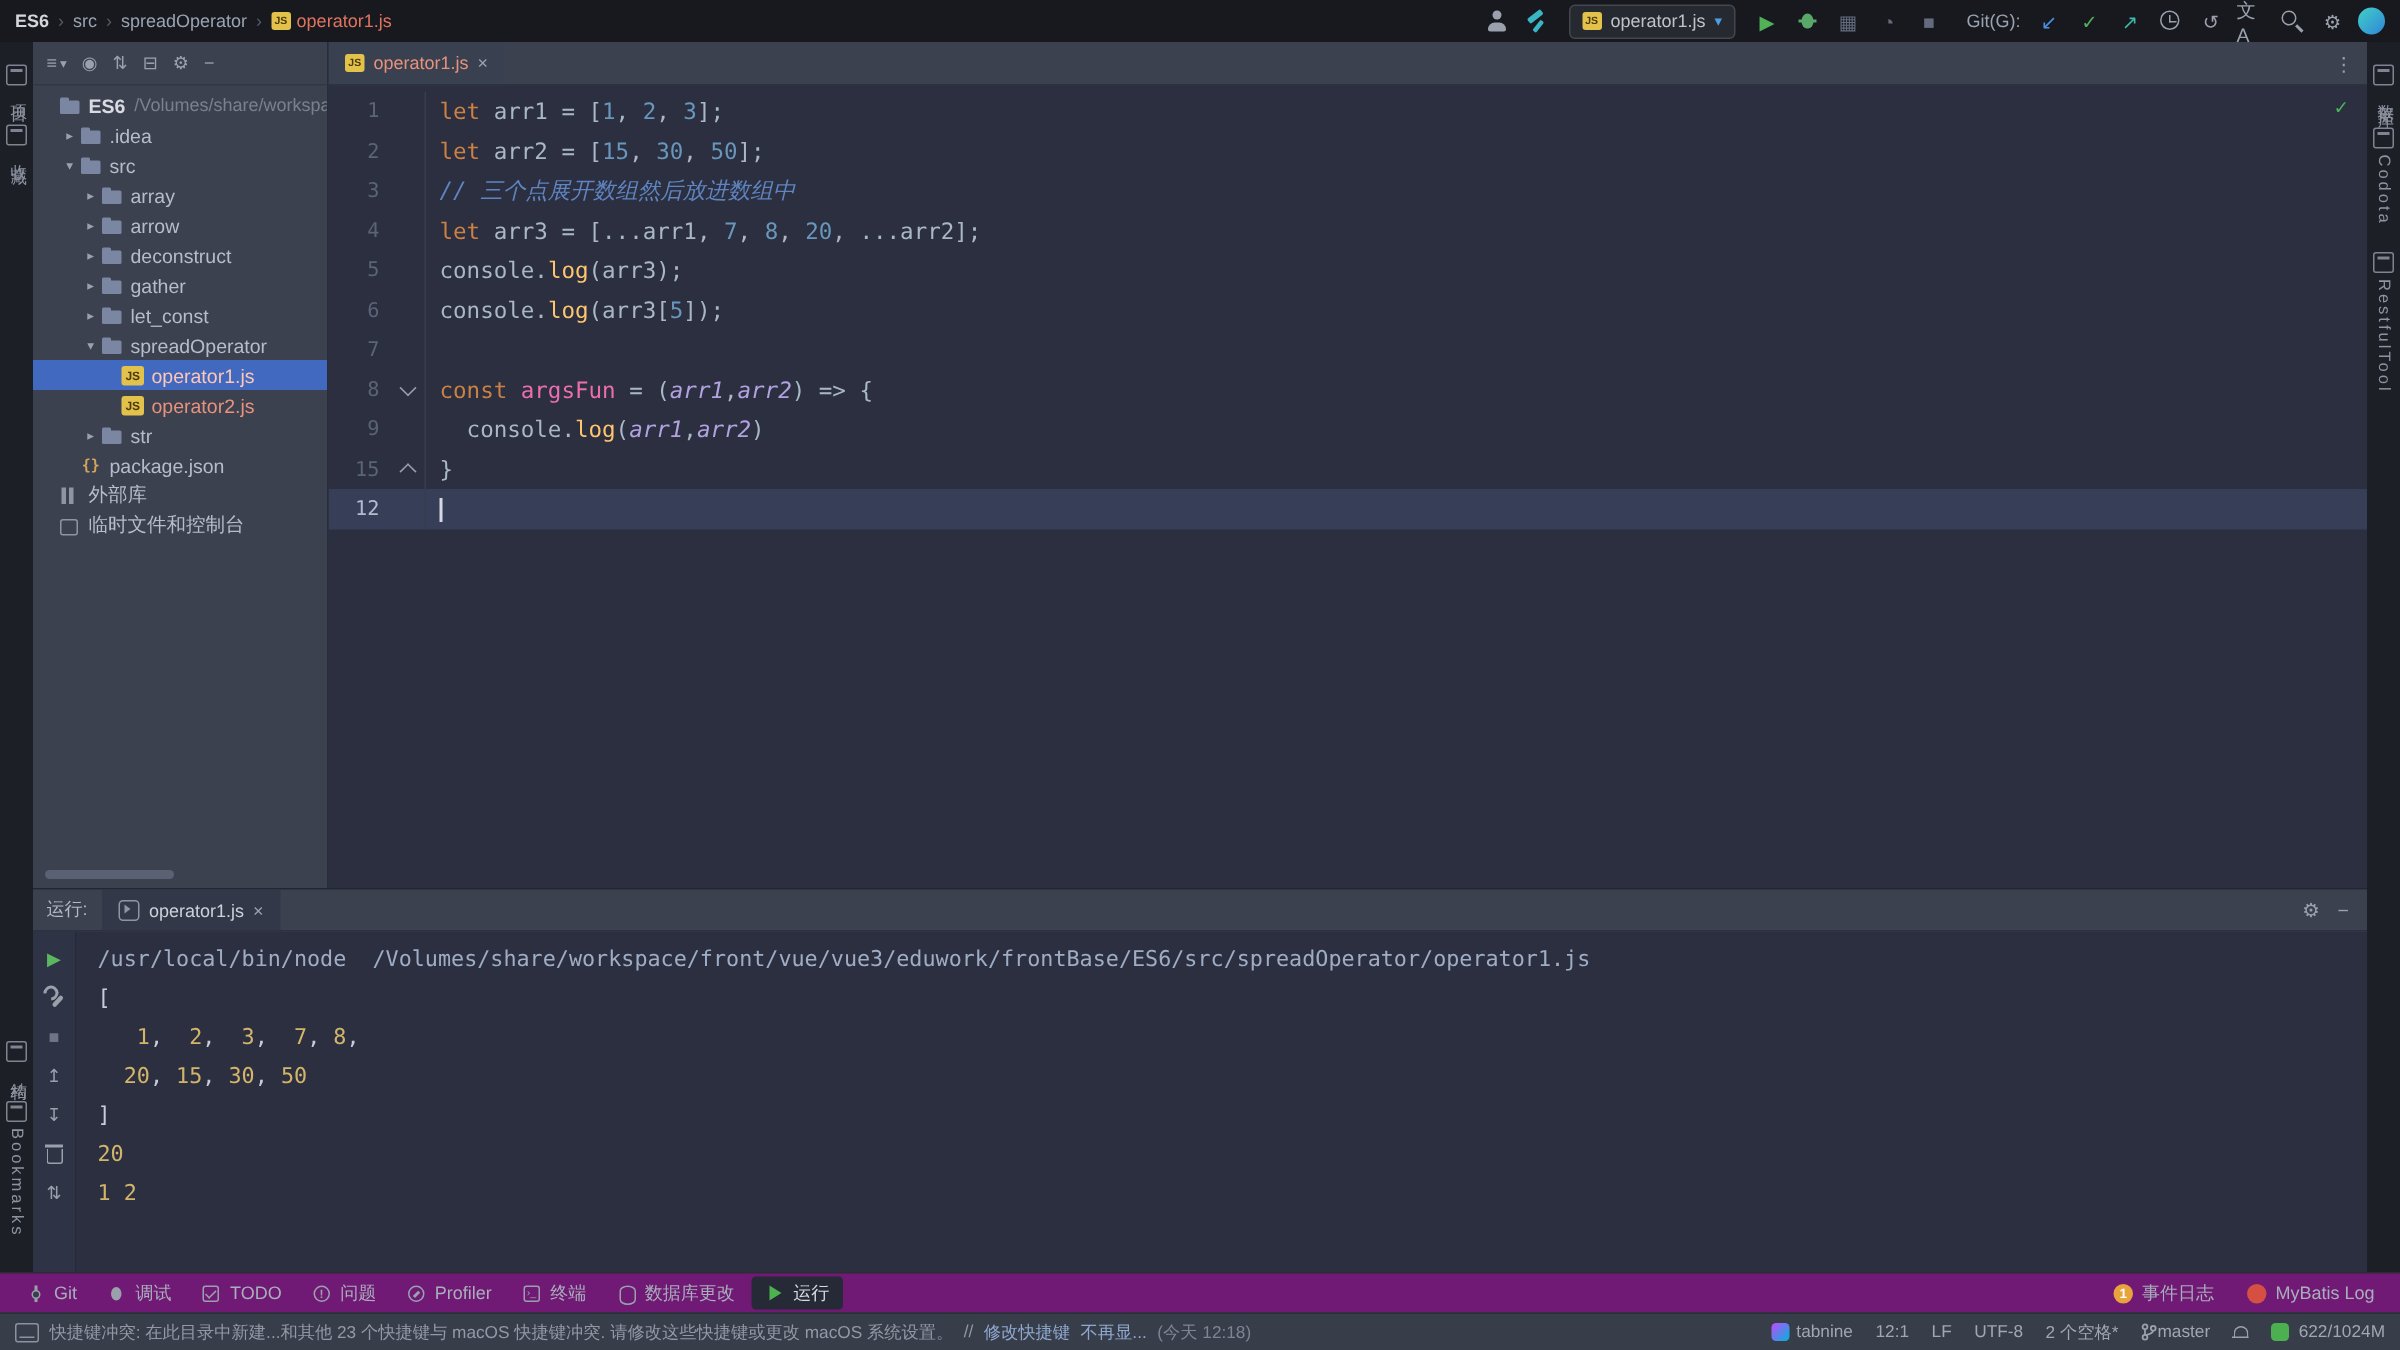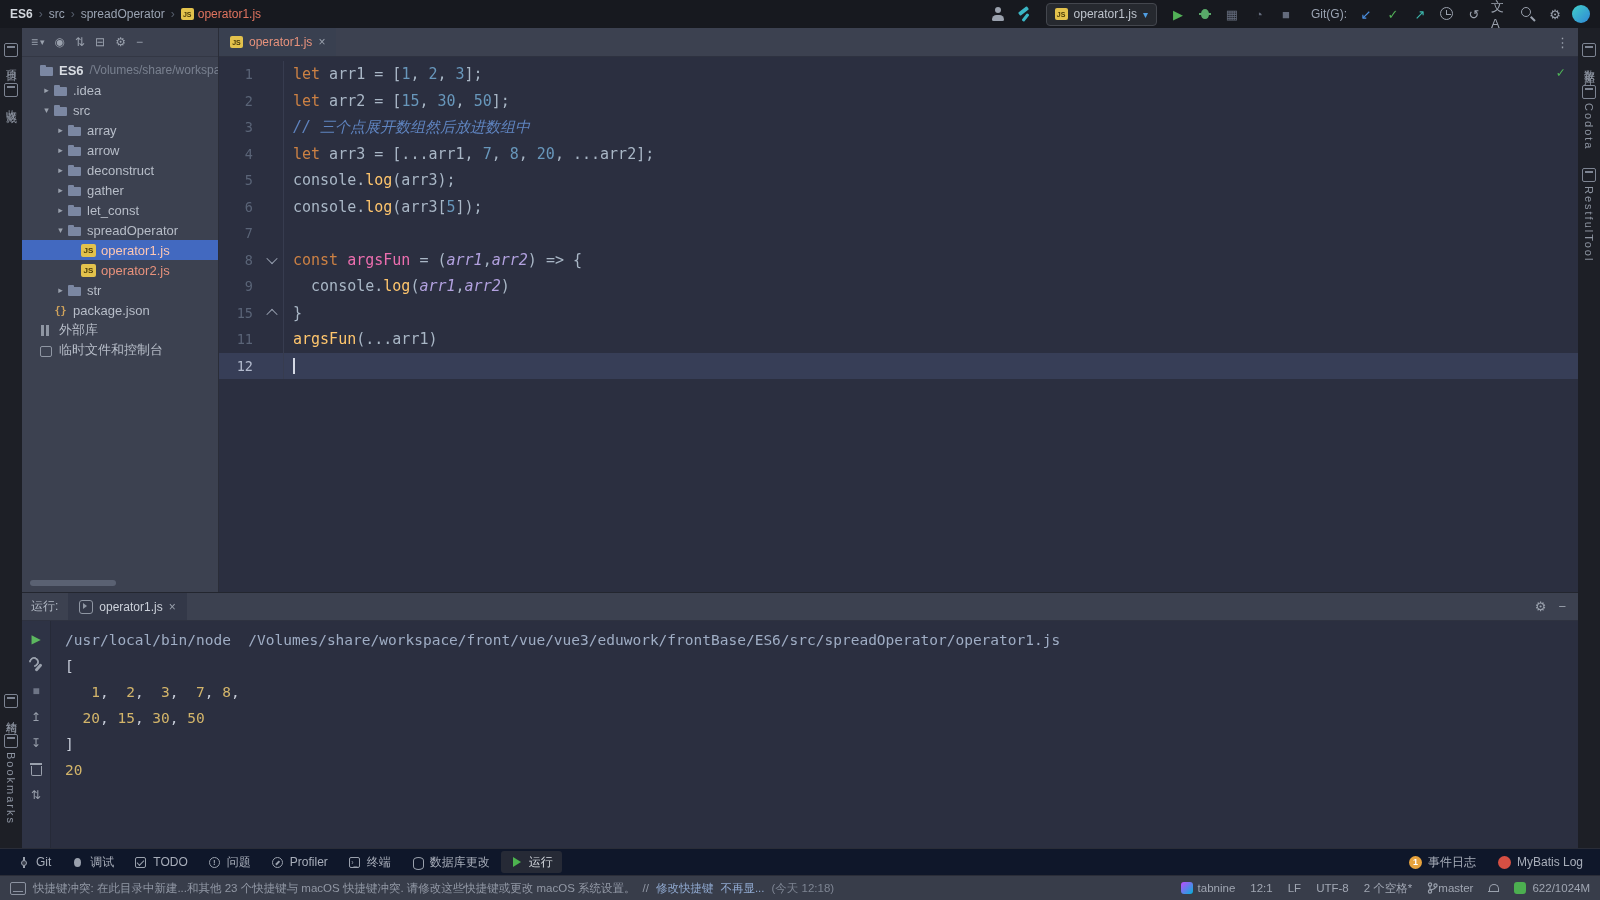--- a/index.html
+++ b/index.html
@@ -108,21 +108,21 @@
        color:#9aa1ad;margin:3px 0;position:relative;cursor:default;}
   [data-name="wrench-icon"]::before{content:"";position:absolute;width:3px;height:9px;background:#9aa1ad;border-radius:1.5px;transform:rotate(42deg);left:11px;top:8px;}
   [data-name="wrench-icon"]::after{content:"";position:absolute;width:6px;height:6px;border:2px solid #9aa1ad;border-radius:50%;border-bottom-color:transparent;left:3px;top:2px;transform:rotate(42deg);}
   [data-name="clear-console-icon"]::before{content:"";position:absolute;left:5px;top:7px;width:9px;height:9px;border:1.5px solid #9aa1ad;border-top:none;border-radius:0 0 2px 2px;}
   [data-name="clear-console-icon"]::after{content:"";position:absolute;left:4px;top:4px;width:12px;height:1.5px;background:#9aa1ad;}
   .console{flex:1;padding:6px 14px;font-family:"DejaVu Sans Mono",monospace;font-size:14.5px;overflow:hidden;}
   .kline{white-space:pre;line-height:26px;height:26px;}
   .ck-path{color:#9fadc4;} .ck-b{color:#c7cdd8;} .ck-y{color:#d3b56a;}
 
   
-  .bbar{height:26px;flex:none;background:#0f172a;display:flex;align-items:center;padding:0 8px;
+  .bbar{height:26px;flex:none;background:#701a75;display:flex;align-items:center;padding:0 8px;
         font-size:12px;color:#a8aeba;gap:2px;border-top:1px solid #2a2d38;}
   .bitem{display:flex;align-items:center;gap:6px;padding:0 9px;height:22px;border-radius:3px;cursor:default;}
   .bitem.active{background:#262a36;color:#d6dae0;}
   .bbar-right{margin-left:auto;display:flex;gap:4px;}
   .bicon{width:13px;height:13px;position:relative;flex:none;display:flex;align-items:center;justify-content:center;}
   [data-name="git-icon"]::before{content:"";position:absolute;left:6px;top:1px;width:1.5px;height:11px;background:#9aa1ad;}
   [data-name="git-icon"]::after{content:"";position:absolute;left:4px;top:4px;width:4px;height:4px;border:1.5px solid #9aa1ad;border-radius:50%;background:#383d4a;}
   [data-name="debug-icon"]::before{content:"";position:absolute;width:7px;height:9px;background:#9aa1ad;border-radius:50%;left:3px;top:2px;}
   [data-name="todo-icon"]::before{content:"";position:absolute;inset:1px;border:1.5px solid #9aa1ad;border-radius:2px;}
   [data-name="todo-icon"]::after{content:"";position:absolute;left:3px;top:4px;width:6px;height:3px;border-left:1.5px solid #9aa1ad;border-bottom:1.5px solid #9aa1ad;transform:rotate(-45deg);}
@@ -374,25 +374,20 @@
                   <span class="fold" data-name="fold-gutter"></span>
                   <span class="ctext" data-name="code-text"><span class="tk-v">  console</span><span class="tk-v">.</span><span class="tk-f">log</span><span class="tk-v">(</span><span class="tk-p">arr1</span><span class="tk-v">,</span><span class="tk-p">arr2</span><span class="tk-v">)</span></span>
                 </div>
                 <div class="cline" data-name="code-line">
                   <span class="lnum" data-name="line-number">15</span>
                   <span class="fold" data-name="fold-gutter">
                     <span class="fm fm-end" data-name="fold-marker-icon"></span>
                   </span>
                   <span class="ctext" data-name="code-text"><span class="tk-v">}</span></span>
                 </div>
-                <div class="cline" data-name="code-line">
-                  <span class="lnum" data-name="line-number">11</span>
-                  <span class="fold" data-name="fold-gutter"></span>
-                  <span class="ctext" data-name="code-text"><span class="tk-f">argsFun</span><span class="tk-v">(...arr1)</span></span>
-                </div>
                 <div class="cline cur" data-name="code-line">
                   <span class="lnum" data-name="line-number">12</span>
                   <span class="fold" data-name="fold-gutter"></span>
                   <span class="ctext" data-name="code-text"><span class="caret" data-name="text-caret"></span></span>
                 </div>
               </div>
             <span class="editor-check" data-name="inspections-ok-icon">✓</span>
           </div>
         </div>
       </div>
@@ -420,20 +415,21 @@
               <span class="rsi" data-name="clear-console-icon"></span>
               <span class="rsi" data-name="soft-wrap-icon">⇅</span>
             </div>
           <div class="console" data-name="console-output">
               <div class="kline" data-name="console-line"><span class="ck-path">/usr/local/bin/node  /Volumes/share/workspace/front/vue/vue3/eduwork/frontBase/ES6/src/spreadOperator/operator1.js</span></div>
               <div class="kline" data-name="console-line"><span class="ck-b">[</span></div>
               <div class="kline" data-name="console-line"><span class="ck-b">   </span><span class="ck-y">1</span><span class="ck-b">,  </span><span class="ck-y">2</span><span class="ck-b">,  </span><span class="ck-y">3</span><span class="ck-b">,  </span><span class="ck-y">7</span><span class="ck-b">, </span><span class="ck-y">8</span><span class="ck-b">,</span></div>
               <div class="kline" data-name="console-line"><span class="ck-b">  </span><span class="ck-y">20</span><span class="ck-b">, </span><span class="ck-y">15</span><span class="ck-b">, </span><span class="ck-y">30</span><span class="ck-b">, </span><span class="ck-y">50</span></div>
               <div class="kline" data-name="console-line"><span class="ck-b">]</span></div>
               <div class="kline" data-name="console-line"><span class="ck-y">20</span></div>
+              <div class="kline" data-name="console-line"><span class="ck-y">1 2</span></div>
             </div>
         </div>
       </div>
     </div>
 
     <div class="strip strip-right" data-name="right-tool-strip">
       <div class="vgroup" data-name="right-strip-top">
           <div class="vitem" data-name="tool-button-database">
             <span class="sicon" data-name="database-icon"></span>
             <span class="vlabel" data-name="tool-button-label">数据库</span>

